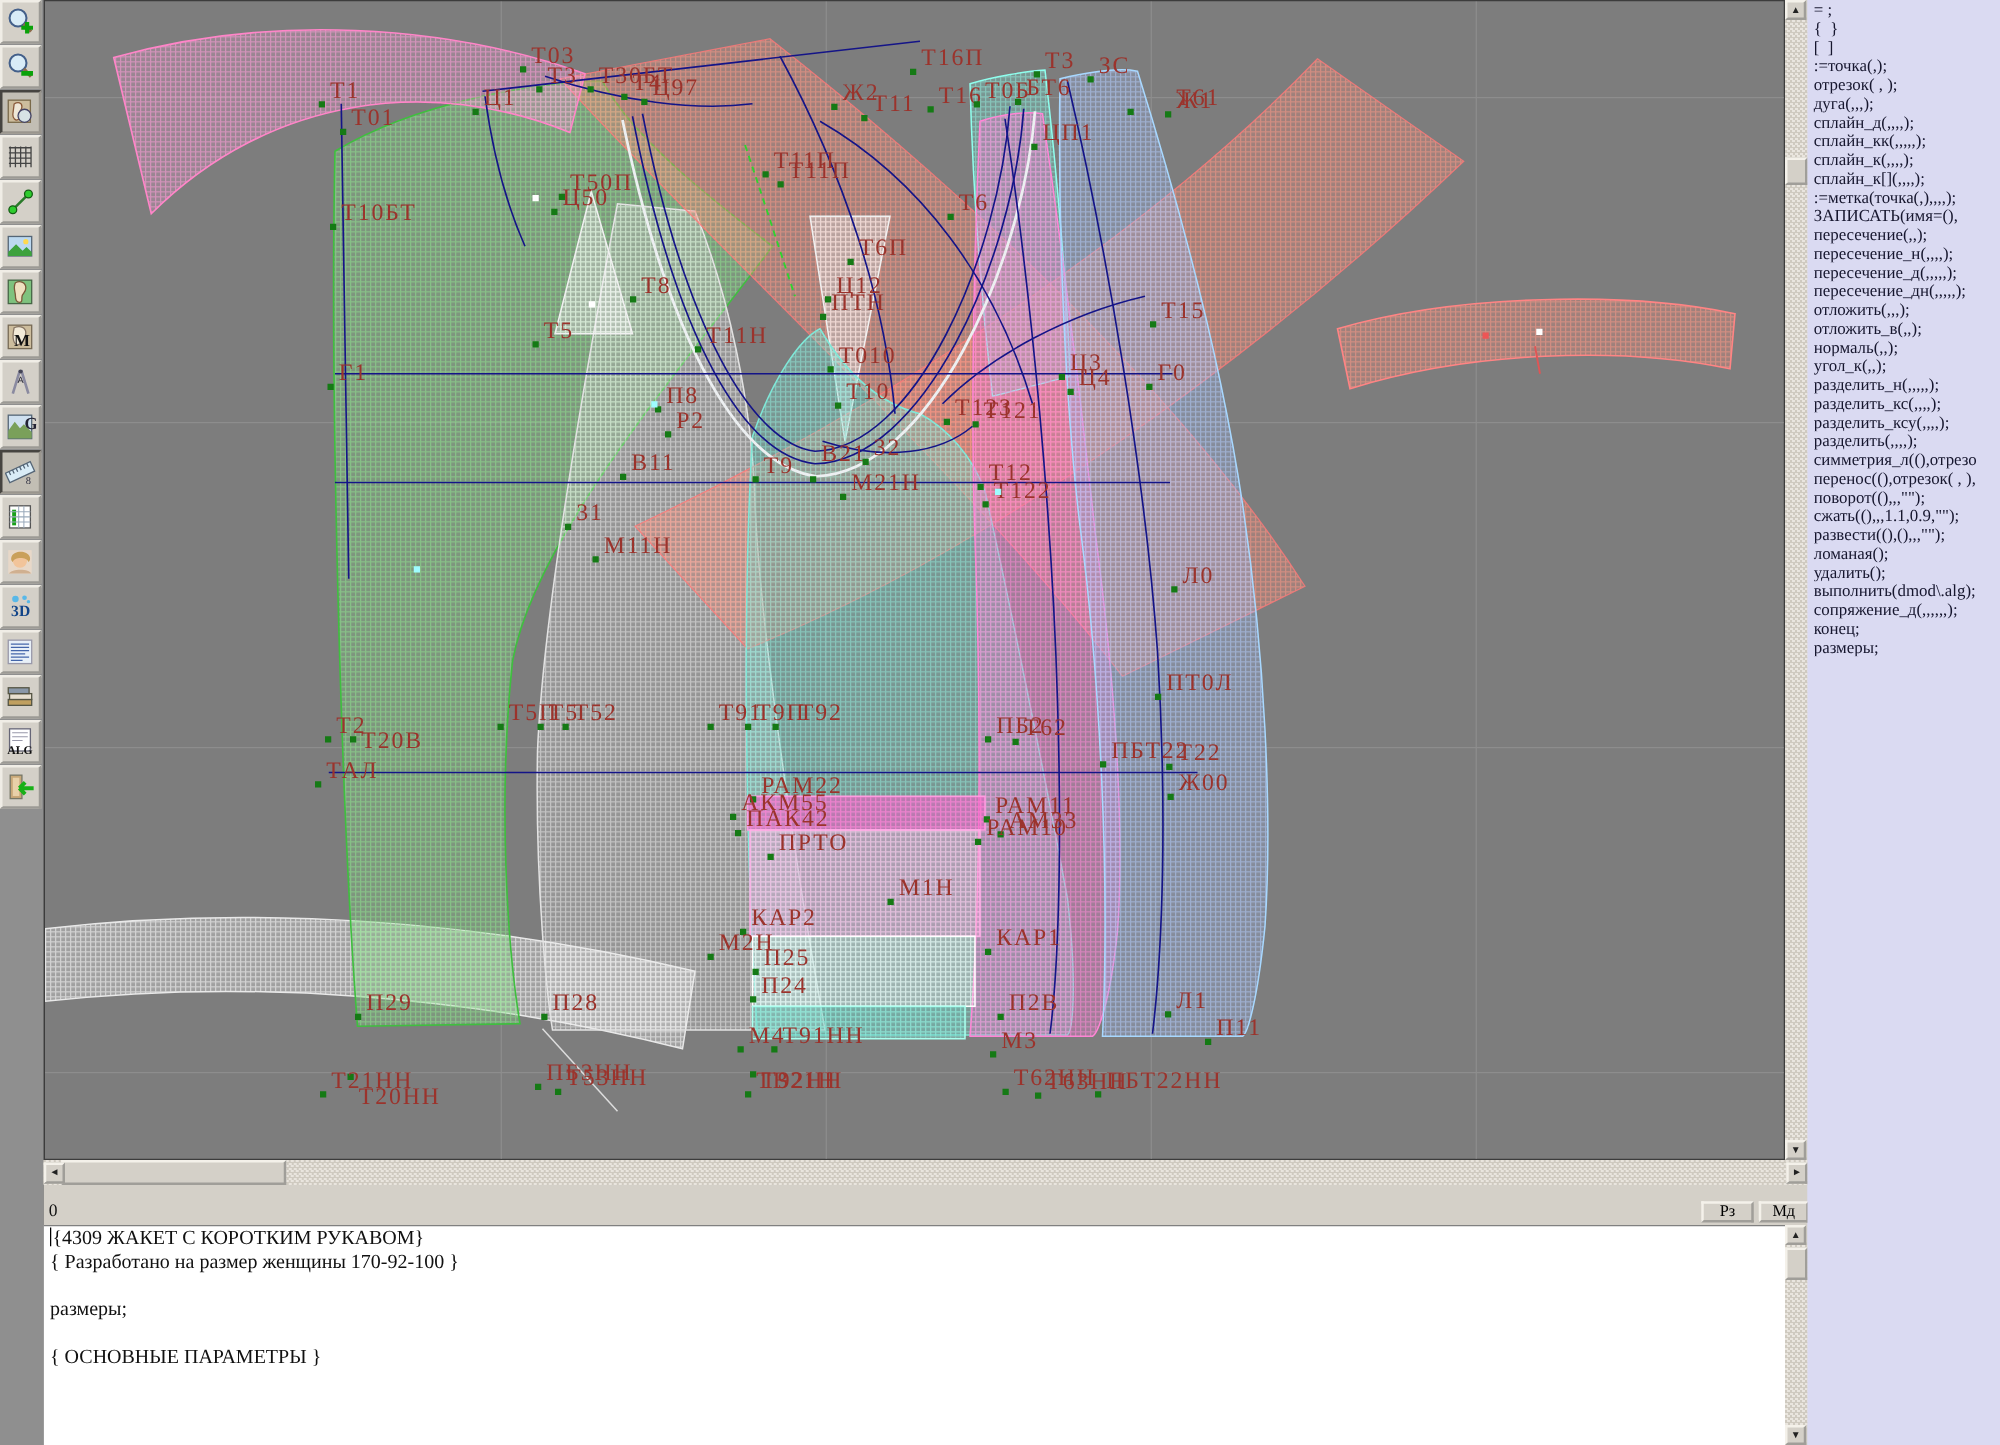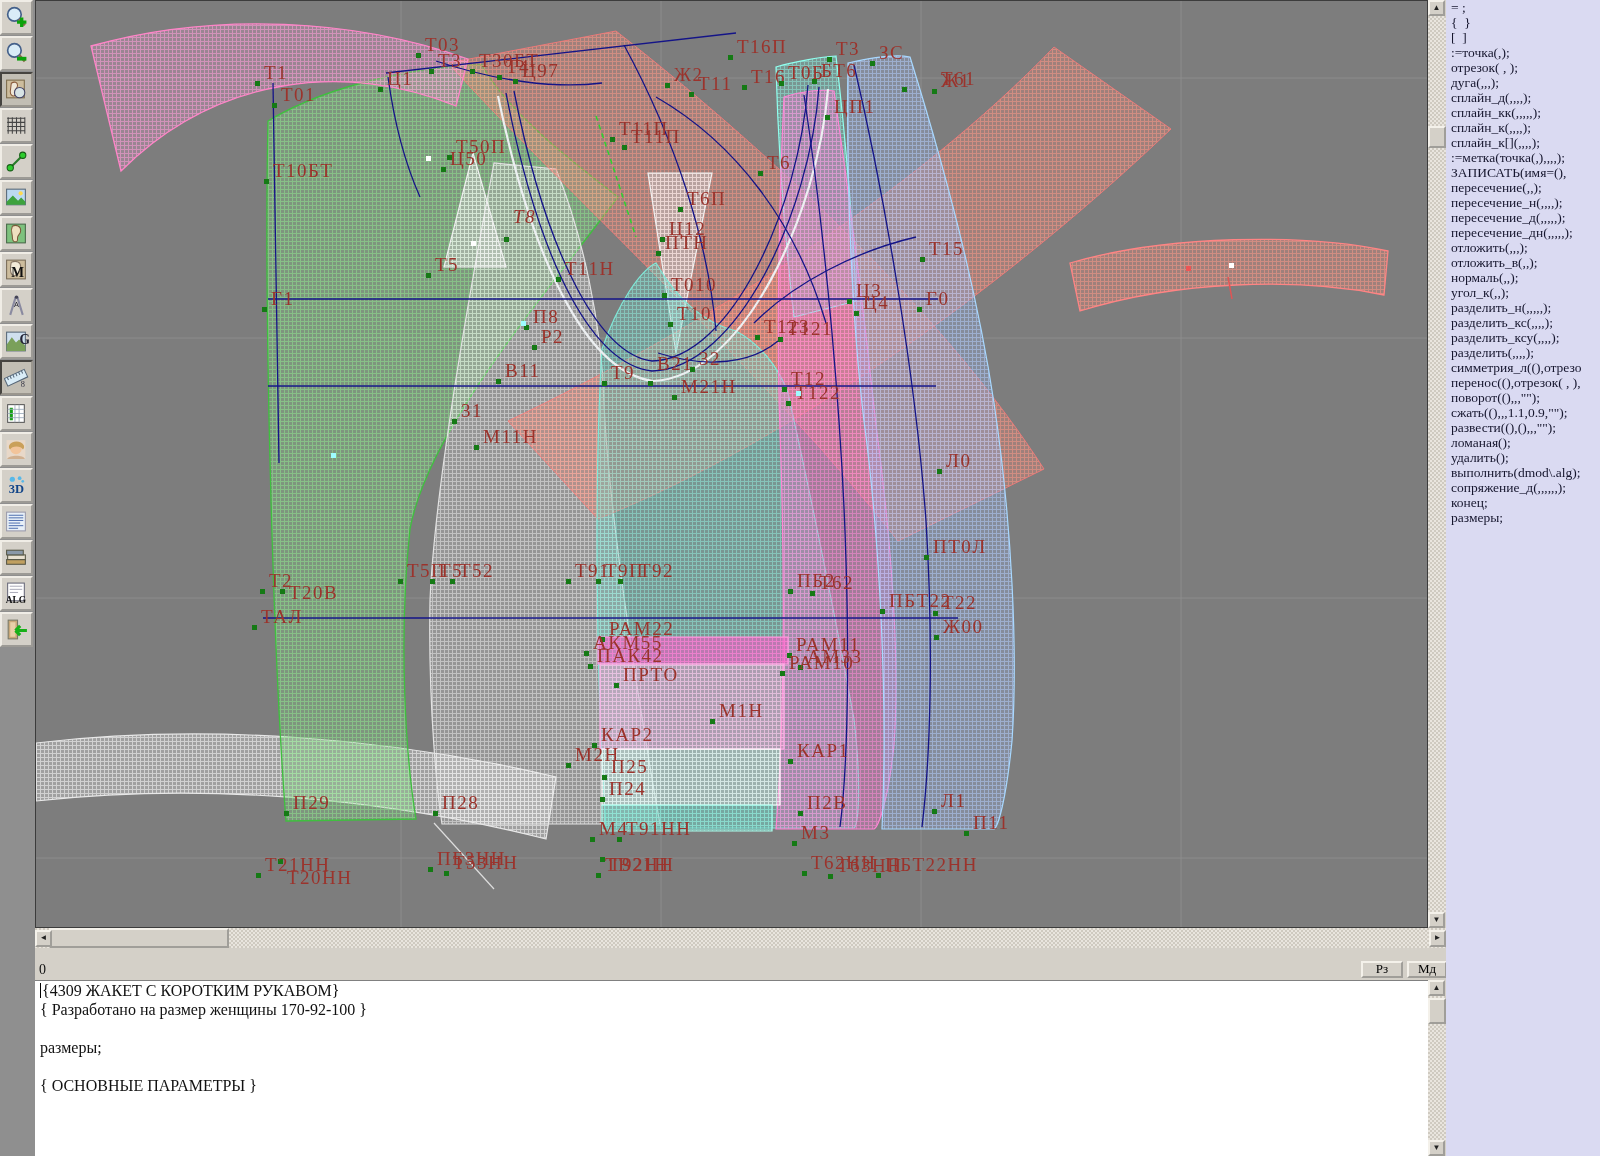--- a/index.html
+++ b/index.html
@@ -335,21 +335,21 @@
         <span class="clabel" style="left: 651px; top: 188px;">Т6П</span>
         <div class="cmark" style="left: 642px; top: 206px;"></div>
         <span class="clabel" style="left: 633px; top: 218px;">Ц12</span>
         <div class="cmark" style="left: 624px; top: 236px;"></div>
         <span class="clabel" style="left: 629px; top: 232px;">ПТН</span>
         <div class="cmark" style="left: 620px; top: 250px;"></div>
         <span class="clabel" style="left: 420px; top: 136px;">Т50П</span>
         <div class="cmark" style="left: 411px; top: 154px;"></div>
         <span class="clabel" style="left: 414px; top: 148px;">Ц50</span>
         <div class="cmark" style="left: 405px; top: 166px;"></div>
-        <span class="clabel" style="left: 477px; top: 206px; font-style: italic;">Т8</span>
+        <span class="clabel" style="left: 477px; top: 218px;">Т8</span>
         <div class="cmark" style="left: 468px; top: 236px;"></div>
         <span class="clabel" style="left: 399px; top: 254px;">Т5</span>
         <div class="cmark" style="left: 390px; top: 272px;"></div>
         <span class="clabel" style="left: 529px; top: 258px;">Т11Н</span>
         <div class="cmark" style="left: 520px; top: 276px;"></div>
         <span class="clabel" style="left: 635px; top: 274px;">Т010</span>
         <div class="cmark" style="left: 626px; top: 292px;"></div>
         <span class="clabel" style="left: 641px; top: 303px;">Т10</span>
         <div class="cmark" style="left: 632px; top: 321px;"></div>
         <span class="clabel" style="left: 235px; top: 288px;">Г1</span>

